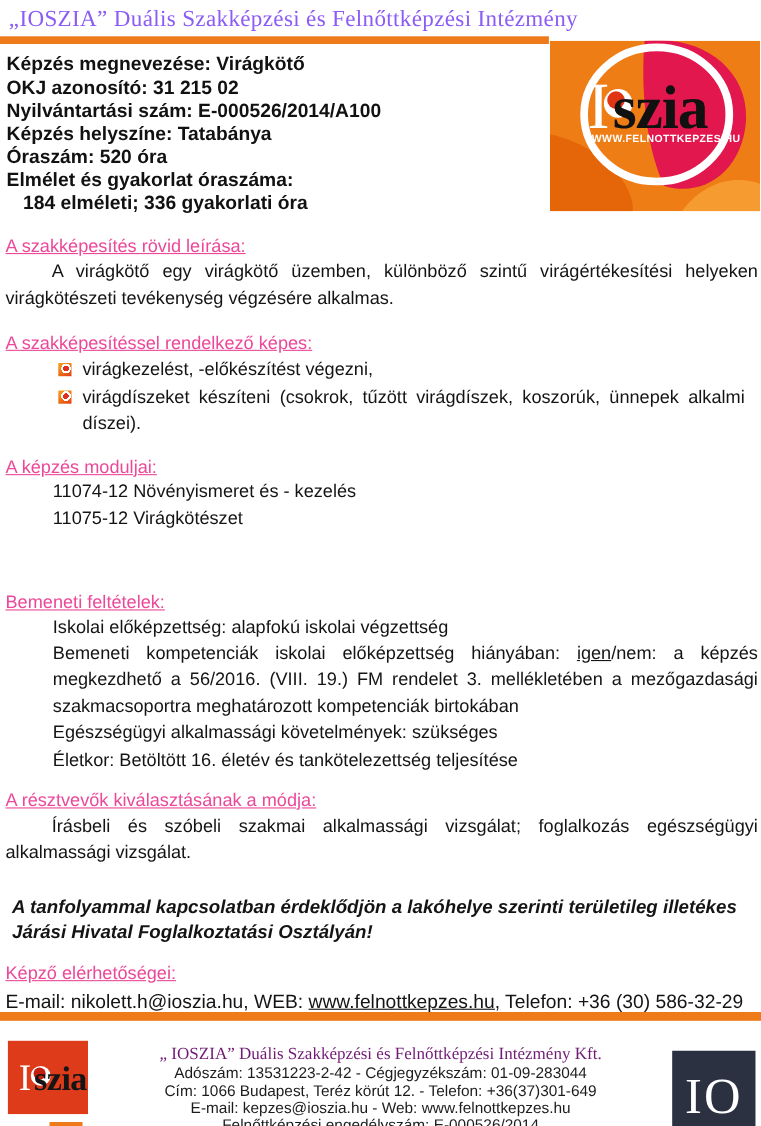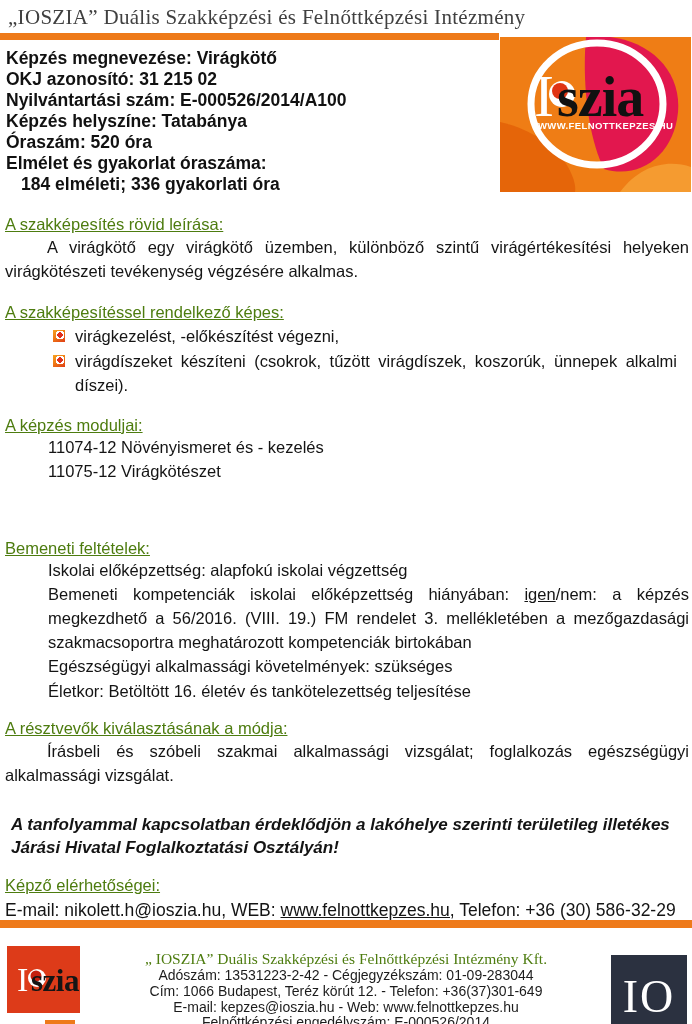--- a/index.html
+++ b/index.html
@@ -7,33 +7,33 @@
     width:692px; height:1024px; position:relative; overflow:hidden;
     background:#ffffff; color:#141414;
     font-family:"Liberation Sans", sans-serif;
   }
   .page { position:absolute; inset:0; }
 
   
   .header { padding:5px 0 0 8px; }
   .header-title {
     font-family:"Liberation Serif", serif;
-    font-size:21px; letter-spacing:0.3px; color:#404040;
+    font-size:21px; letter-spacing:0.3px; color:#8b5cf6;
   }
   .top-rule { margin-top:3px; width:499px; height:7px; background:#ee7a1a; }
 
   
   .top-area { position:relative; height:165px; }
   .course-info { padding:8px 0 0 6px; font-weight:bold; font-size:17.5px; line-height:21px; color:#111; }
   .course-info .indent { padding-left:15px; }
   .logo-main { position:absolute; top:-3px; right:1px; width:191px; height:155px; }
 
   
   .content { padding:0 3px 0 5px; font-size:16.5px; }
-  .sec-heading { font-size:16.5px; font-weight:normal; text-decoration:underline; margin:0; color:#4d7c0f; }
+  .sec-heading { font-size:16.5px; font-weight:normal; text-decoration:underline; margin:0; color:#ec4899; }
   .para { margin:1px 0 0 0; text-align:justify; text-indent:42px; line-height:24px; }
   .mt-desc { margin-top:10px; }
   .mt-comp { margin-top:20px; }
   .mt-mod  { margin-top:18px; }
   .mt-entry{ margin-top:55px; }
   .mt-sel  { margin-top:16px; }
 
   ul.bullet-list { list-style:none; margin:2px 12px 0 0; padding:0; }
   ul.bullet-list li { position:relative; padding-left:70px; text-align:justify; line-height:24.5px; margin:0; }
   .bullet-icon {
@@ -54,21 +54,21 @@
 
   .mt-contact { }
   .contact-line { margin-top:4px; font-size:17.5px; line-height:22px; }
 
   
   .bottom-rule { position:absolute; left:0; top:920px; width:692px; height:8px; background:#ee7a1a; }
   .footer { position:absolute; left:0; top:936px; width:692px; height:88px; }
   .footer-logo-left { position:absolute; left:7px; top:10px; width:73px; height:67px; }
   .footer-logo-right { position:absolute; right:7px; top:19px; width:74px; height:76px; }
   .footer-center { position:absolute; left:90px; right:90px; top:14px; text-align:center; }
-  .footer-company { font-family:"Liberation Serif", serif; font-size:15.5px; color:#4d7c0f; }
+  .footer-company { font-family:"Liberation Serif", serif; font-size:15.5px; color:#701a75; }
   .footer-line { font-size:14px; line-height:15.8px; color:#1c1c1c;text-align:center; }
   .bottom-sliver { position:absolute; left:45px; bottom:0; width:30px; height:4px; background:#ee7a1a; }
 </style>
 </head>
 <body>
 
 <div class="page">
 
   <div class="header">
     <span class="header-title">„IOSZIA” Duális Szakképzési és Felnőttképzési Intézmény</span>

